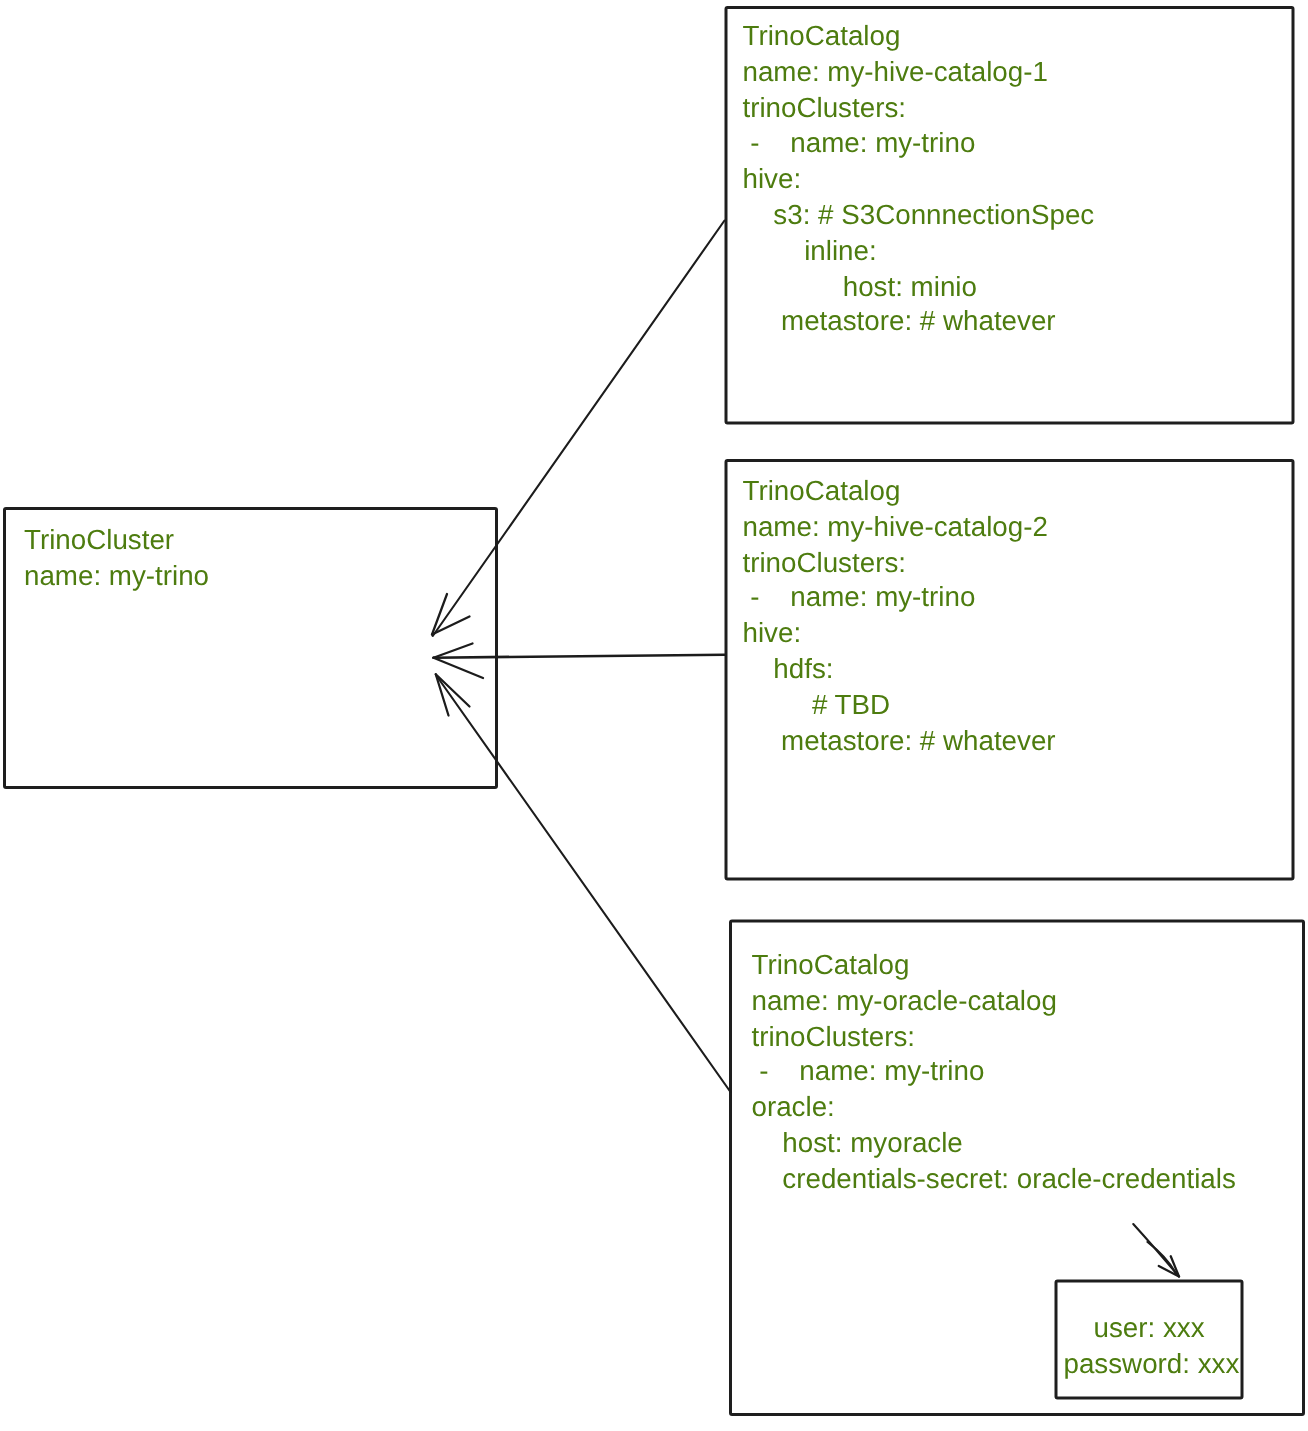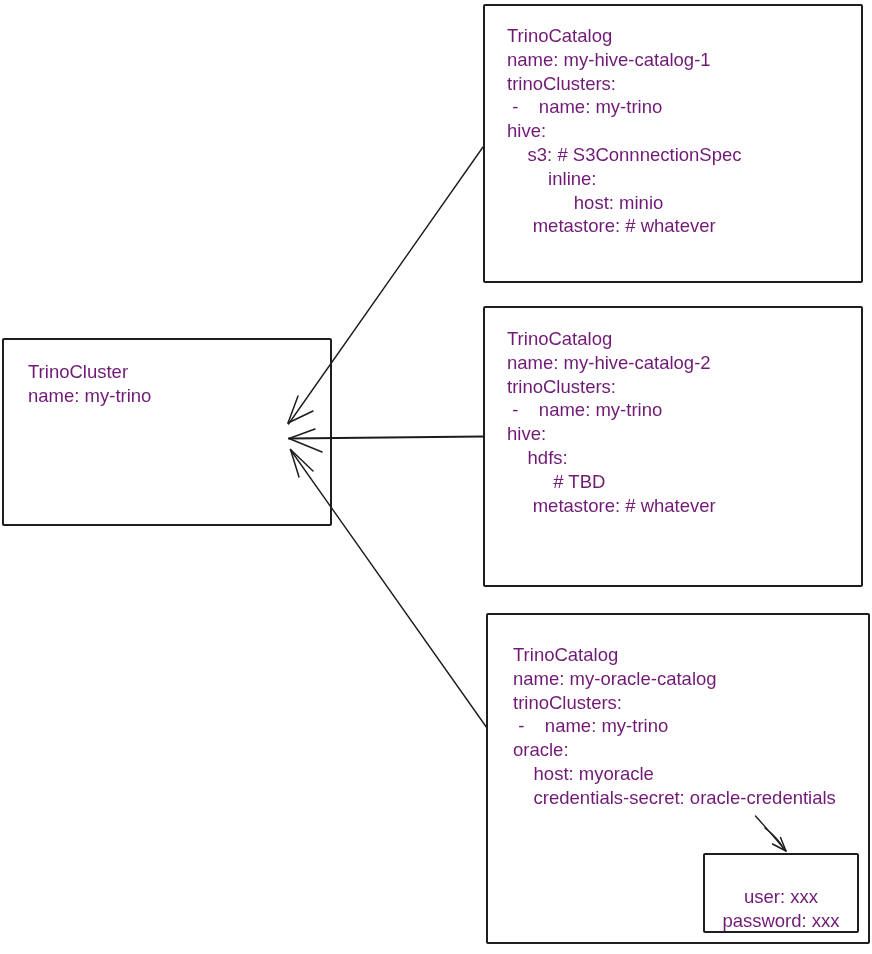--- a/index.html
+++ b/index.html
@@ -13,40 +13,40 @@
   }
   .box {
     position: absolute;
     background: #ffffff;
     border: 2px solid #1e1e1e;
     border-radius: 2px;
     box-sizing: border-box;
     z-index: 1;
   }
   .box-text {
-    margin: 16px;
+    margin: 4px;
     font-family: "Liberation Sans", sans-serif;
     font-size: 18.5px;
     line-height: 23.8px;
-    color: #701a75;
+    color: #4d7c0f;
     white-space: pre;
   }
   #cluster-box   { left: 2px;   top: 338px; width: 330px; height: 188px; }
   #cluster-box .box-text { padding: 4px 0 0 8px; }
 
   #catalog-1     { left: 483px; top: 4px;   width: 380px; height: 279px; }
   #catalog-1 .box-text { padding: 2px 0 0 6px; }
 
   #catalog-2     { left: 483px; top: 306px; width: 380px; height: 281px; }
   #catalog-2 .box-text { padding: 3px 0 0 6px; }
 
   #catalog-3     { left: 486px; top: 613px; width: 384px; height: 331px; }
   #catalog-3 .box-text { padding: 12px 0 0 9px; }
 
-  #credentials-box { left: 703px; top: 853px; width: 156px; height: 80px; z-index: 2; }
+  #credentials-box { left: 703px; top: 853px; width: 126px; height: 80px; z-index: 2; }
   #credentials-box .box-text { padding-top: 14px; text-align: center; }
 
   #connector-layer {
     position: absolute;
     left: 0; top: 0;
     width: 872px; height: 954px;
     z-index: 3;
     pointer-events: none;
   }
   #connector-layer path {

